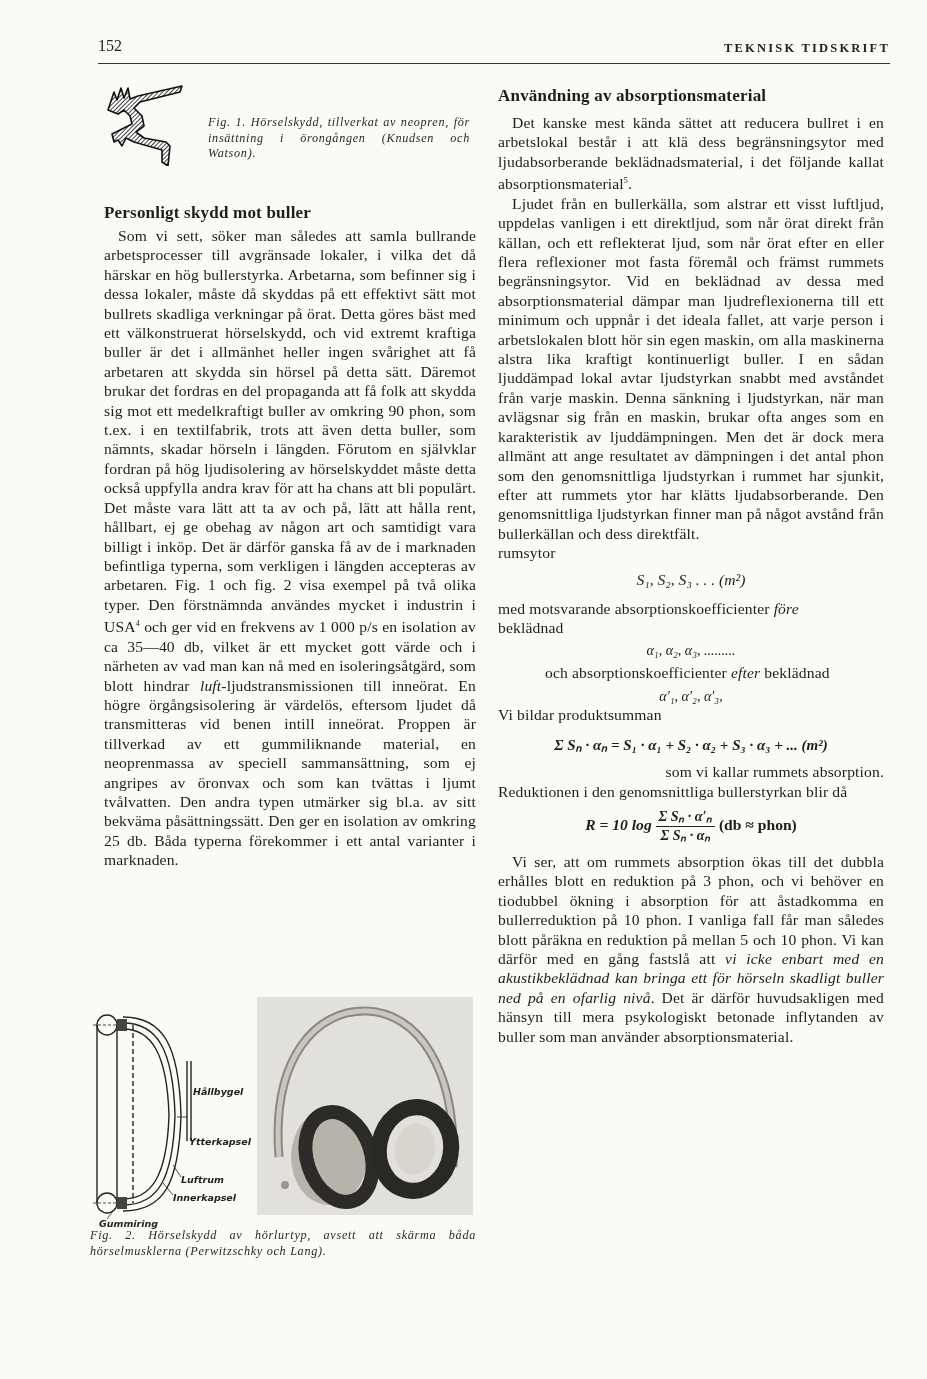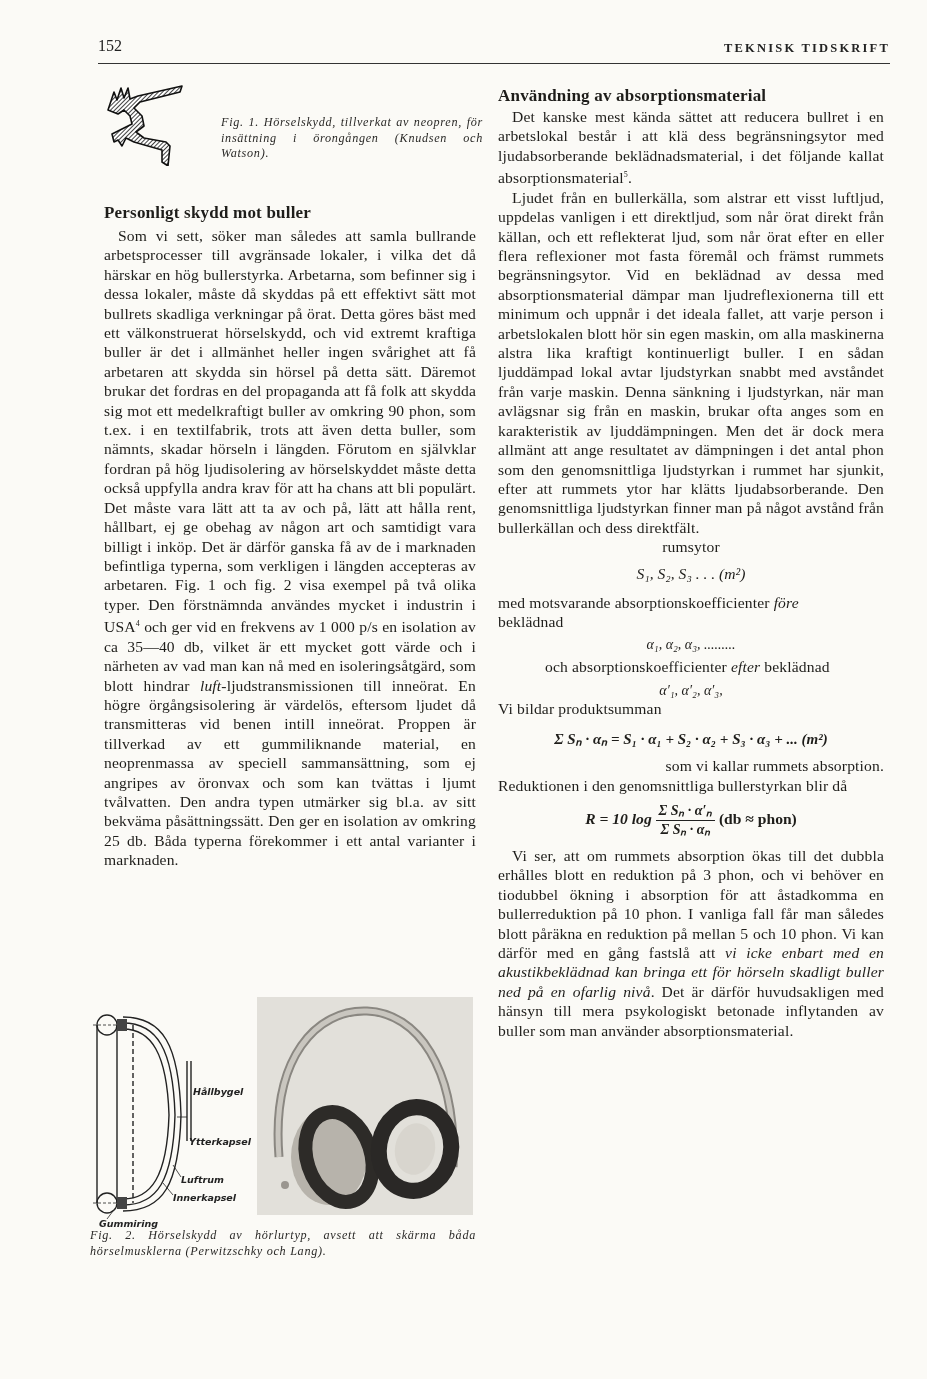--- a/index.html
+++ b/index.html
@@ -42,21 +42,21 @@
   .caption {
     font-family: "Liberation Serif", serif; font-style: italic;
     font-size: 12.2px; line-height: 15.5px; letter-spacing: 0.7px; color: #2a2927;
     text-align: justify;
   }
   .formula {
     font-family: "Liberation Serif", serif; font-size: 15.6px;
     text-align: center; margin: 0;
   }
   .fig1-img { position: absolute; left: 104px; top: 82px; width: 80px; height: 84px; }
-  .fig1-caption { position: absolute; left: 221px; top: 115px; width: 262px; }
+  .fig1-caption { position: absolute; left: 208px; top: 115px; width: 262px; }
 
   .fig2-drawing { position: absolute; left: 93px; top: 1005px; width: 160px; height: 228px; }
   .fig2-photo {
     position: absolute; left: 257px; top: 997px; width: 216px; height: 218px;
     background: #e3e1dc; overflow: hidden;
   }
   .fig2-caption { position: absolute; left: 90px; top: 1228px; width: 386px; }
   .label-small {
     font-family: "DejaVu Sans", sans-serif; font-style: italic; font-weight: bold;
     font-size: 9.5px; fill: #222;
@@ -129,23 +129,23 @@
       <ellipse cx="158" cy="152" rx="36" ry="42" fill="none" stroke="#2a2826" stroke-width="16" transform="rotate(10 158 152)"></ellipse>
       <ellipse cx="158" cy="152" rx="20" ry="26" fill="#d8d5ce" transform="rotate(10 158 152)"></ellipse>
       <circle cx="28" cy="188" r="4" fill="#9a968f"></circle>
     </svg>
   </div>
 
   <div class="fig2-caption caption">Fig. 2. Hörselskydd av hörlurtyp, avsett att skärma båda hörselmusklerna (Perwitzschky och Lang).</div>
 
   <div class="col col-right" style="top:86px;">
     <p class="section-heading">Användning av absorptionsmaterial</p>
-    <p class="body-text" style="margin-top:1px;"><span class="indent"></span><span>Det kanske mest kända sättet att reducera bullret i en arbetslokal består i att klä dess begränsningsytor med ljudabsorberande beklädnadsmaterial, i det följande kallat absorptionsmaterial</span><sup style="font-size:8px;">5</sup><span>.</span></p>
+    <p class="body-text" style="margin-top:7px;"><span class="indent"></span><span>Det kanske mest kända sättet att reducera bullret i en arbetslokal består i att klä dess begränsningsytor med ljudabsorberande beklädnadsmaterial, i det följande kallat absorptionsmaterial</span><sup style="font-size:8px;">5</sup><span>.</span></p>
     <p class="body-text"><span class="indent"></span><span>Ljudet från en bullerkälla, som alstrar ett visst luftljud, uppdelas vanligen i ett direktljud, som når örat direkt från källan, och ett reflekterat ljud, som når örat efter en eller flera reflexioner mot fasta föremål och främst rummets begränsningsytor. Vid en beklädnad av dessa med absorptionsmaterial dämpar man ljudreflexionerna till ett minimum och uppnår i det ideala fallet, att varje person i arbetslokalen blott hör sin egen maskin, om alla maskinerna alstra lika kraftigt kontinuerligt buller. I en sådan ljuddämpad lokal avtar ljudstyrkan snabbt med avståndet från varje maskin. Denna sänkning i ljudstyrkan, när man avlägsnar sig från en maskin, brukar ofta anges som en karakteristik av ljuddämpningen. Men det är dock mera allmänt att ange resultatet av dämpningen i det antal phon som den genomsnittliga ljudstyrkan i rummet har sjunkit, efter att rummets ytor har klätts ljudabsorberande. Den genomsnittliga ljudstyrkan finner man på något avstånd från bullerkällan och dess direktfält.</span></p>
-    <p class="body-text" style="text-align:center;">rumsytor</p>
+    <p class="body-text" style="text-align:left;">rumsytor</p>
     <p class="formula" style="margin:8px 0 10px; font-style:italic;">S₁, S₂, S₃ . . . (m²)</p>
     <p class="body-text"><span>med motsvarande absorptionskoefficienter </span><em>före</em></p>
     <p class="body-text" style="text-align:left;">beklädnad</p>
     <p class="formula" style="margin:6px 0 4px; font-style:italic; font-size:14px;">α₁, α₂, α₃, .........</p>
     <p class="body-text" style="text-align:left;margin-left:47px;"><span>och absorptionskoefficienter </span><em>efter</em><span> beklädnad</span></p>
     <p class="formula" style="margin:6px 0 0; font-style:italic; font-size:14px;">α′₁, α′₂, α′₃,</p>
     <p class="body-text" style="text-align:left;">Vi bildar produktsumman</p>
     <p class="formula" style="margin:10px 0 8px; font-style:italic; font-weight:bold; font-size:15px;">Σ Sₙ · αₙ = S₁ · α₁ + S₂ · α₂ + S₃ · α₃ + ... (m²)</p>
     <p class="body-text" style="text-align:right;">som vi kallar rummets absorption.</p>
     <p class="body-text">Reduktionen i den genomsnittliga bullerstyrkan blir då</p>

